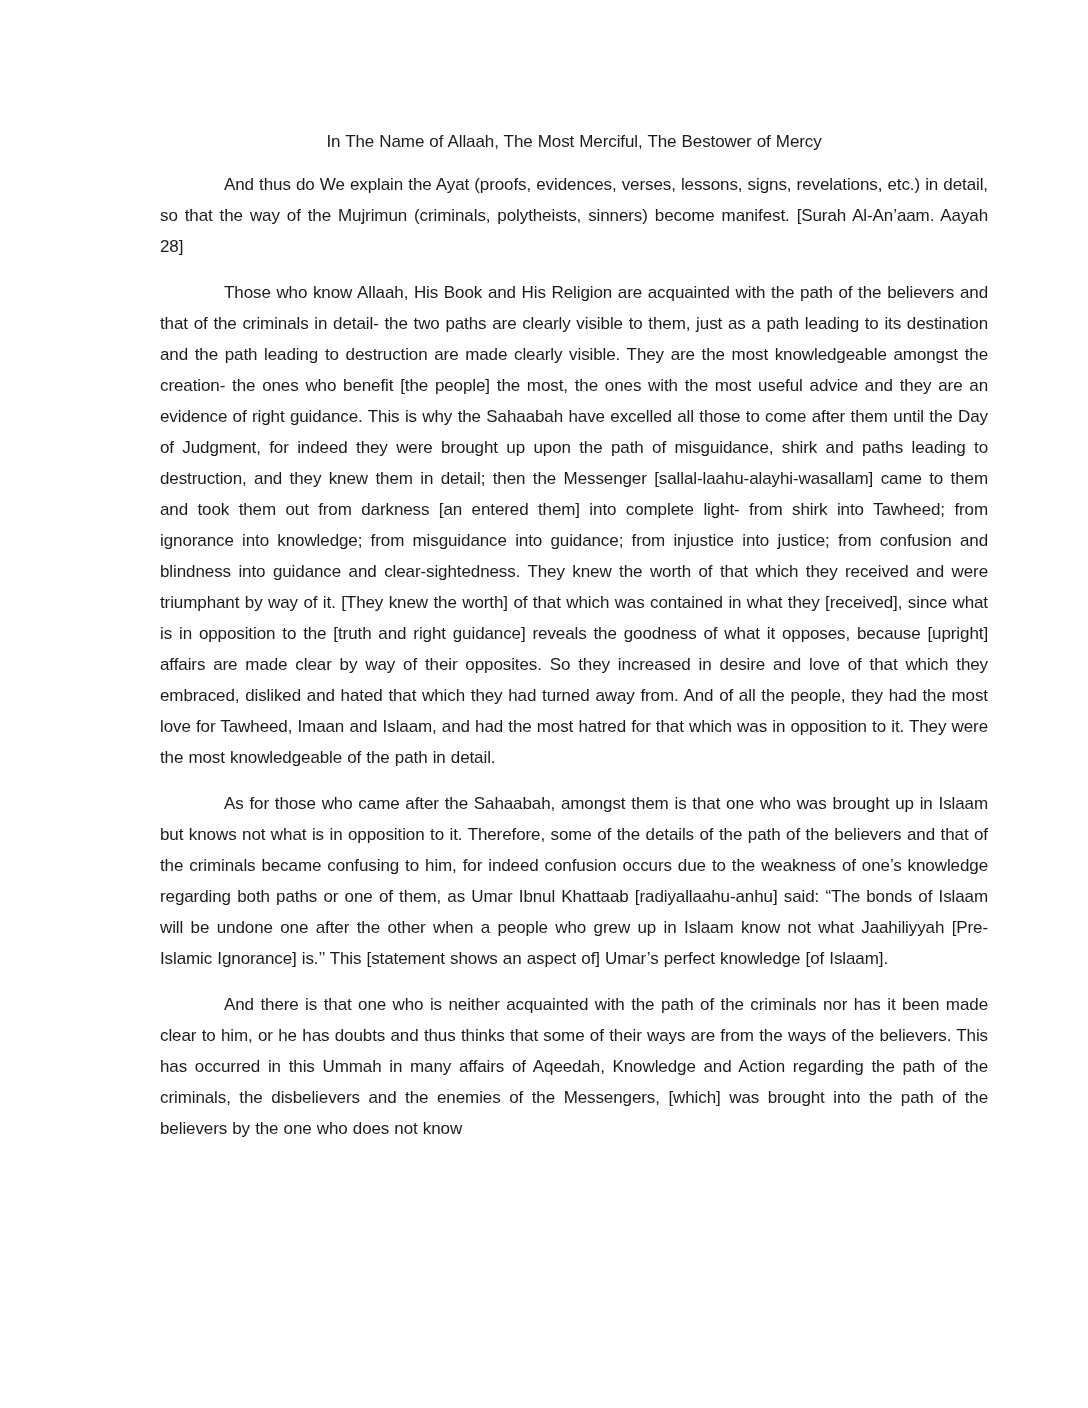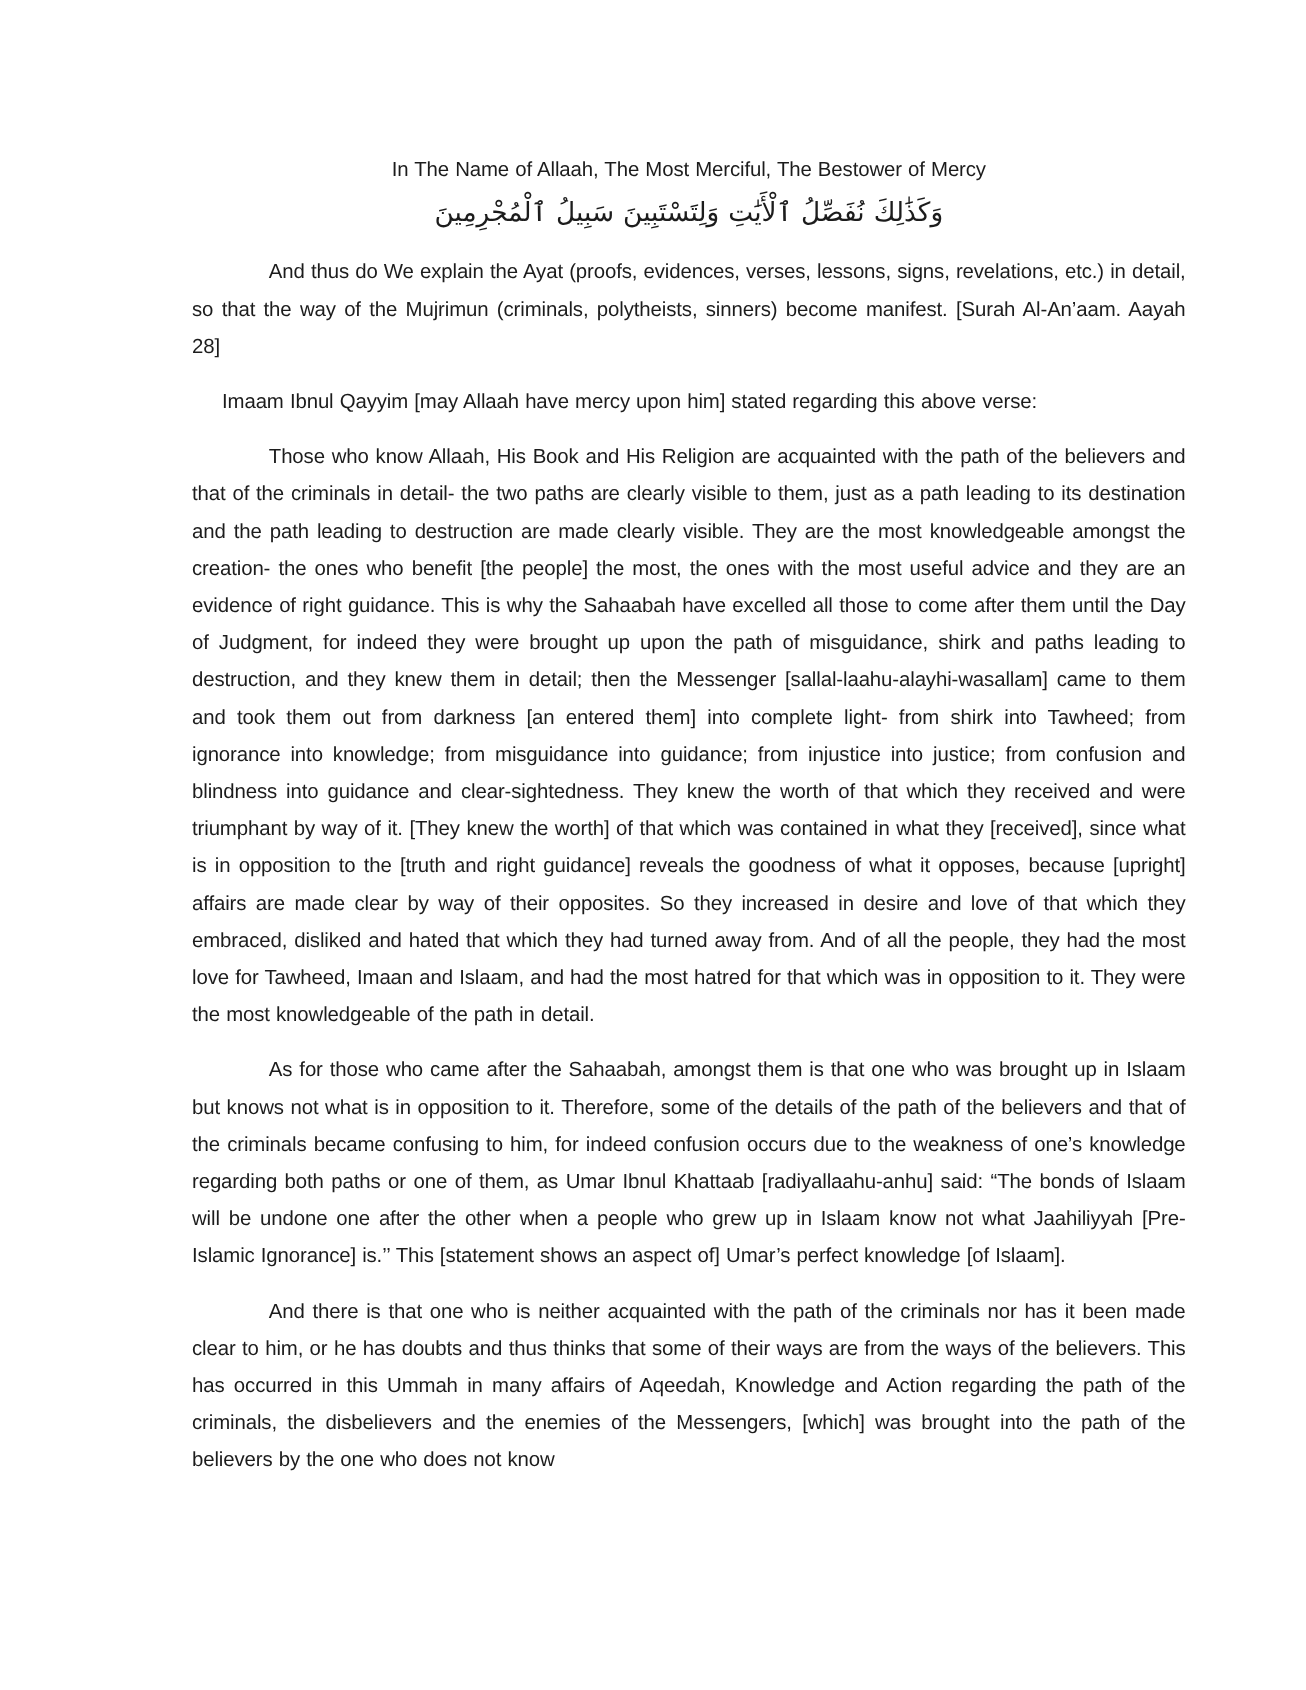--- a/index.html
+++ b/index.html
@@ -58,25 +58,23 @@
 </style>
 </head>
 <body>
 
 <div class="page">
   <div class="content">
 
     <p class="center">In The Name of Allaah, The Most Merciful, The Bestower of Mercy</p>
 
 
-    <p class="arabic" dir="rtl" lang="ar">وَكَذَٰلِكَ نُفَصِّلُ ٱلْأَيَٰتِ وَلِتَسْتَبِينَ سَبِيلُ ٱلْمُجْرِمِينَ</p>
 
     <p class="para indent first-para">And thus do We explain the Ayat (proofs, evidences, verses, lessons, signs, revelations, etc.) in detail, so that the way of the Mujrimun (criminals, polytheists, sinners) become manifest. [Surah Al-An’aam. Aayah 28]</p>
 
-    <p class="para indent-sm">Imaam Ibnul Qayyim [may Allaah have mercy upon him] stated regarding this above verse:</p>
 
     <p class="para indent">Those who know Allaah, His Book and His Religion are acquainted with the path of the believers and that of the criminals in detail- the two paths are clearly visible to them, just as a path leading to its destination and the path leading to destruction are made clearly visible. They are the most knowledgeable amongst the creation- the ones who benefit [the people] the most, the ones with the most useful advice and they are an evidence of right guidance. This is why the Sahaabah have excelled all those to come after them until the Day of Judgment, for indeed they were brought up upon the path of misguidance, shirk and paths leading to destruction, and they knew them in detail; then the Messenger [sallal-laahu-alayhi-wasallam] came to them and took them out from darkness [an entered them] into complete light- from shirk into Tawheed; from ignorance into knowledge; from misguidance into guidance; from injustice into justice; from confusion and blindness into guidance and clear-sightedness. They knew the worth of that which they received and were triumphant by way of it.  [They knew the worth] of that which was contained in what they [received], since what is in opposition to the [truth and right guidance] reveals the goodness of what it opposes, because [upright] affairs are made clear by way of their opposites. So they increased in desire and love of that which they embraced, disliked and hated that which they had turned away from. And of all the people, they had the most love for Tawheed, Imaan and Islaam, and had the most hatred for that which was in opposition to it. They were the most knowledgeable of the path in detail.</p>
 
     <p class="para indent">As for those who came after the Sahaabah, amongst them is that one who was brought up in Islaam but knows not what is in opposition to it. Therefore, some of the details of the path of the believers and that of the criminals became confusing to him, for indeed confusion occurs due to the weakness of one’s knowledge regarding both paths or one of them, as Umar Ibnul Khattaab [radiyallaahu-anhu] said: “The bonds of Islaam will be undone one after the other when a people who grew up in Islaam know not what Jaahiliyyah [Pre-Islamic Ignorance] is.’’ This [statement shows an aspect of] Umar’s perfect knowledge [of Islaam].</p>
 
     <p class="para indent">And there is that one who is neither acquainted with the path of the criminals nor has it been made clear to him, or he has doubts and thus thinks that some of their ways are from the ways of the believers. This has occurred in this Ummah in many affairs of Aqeedah, Knowledge and Action regarding the path of the criminals, the disbelievers and the enemies of the Messengers, [which] was brought into the path of the believers by the one who does not know</p>
 
   </div>
 </div>
 

